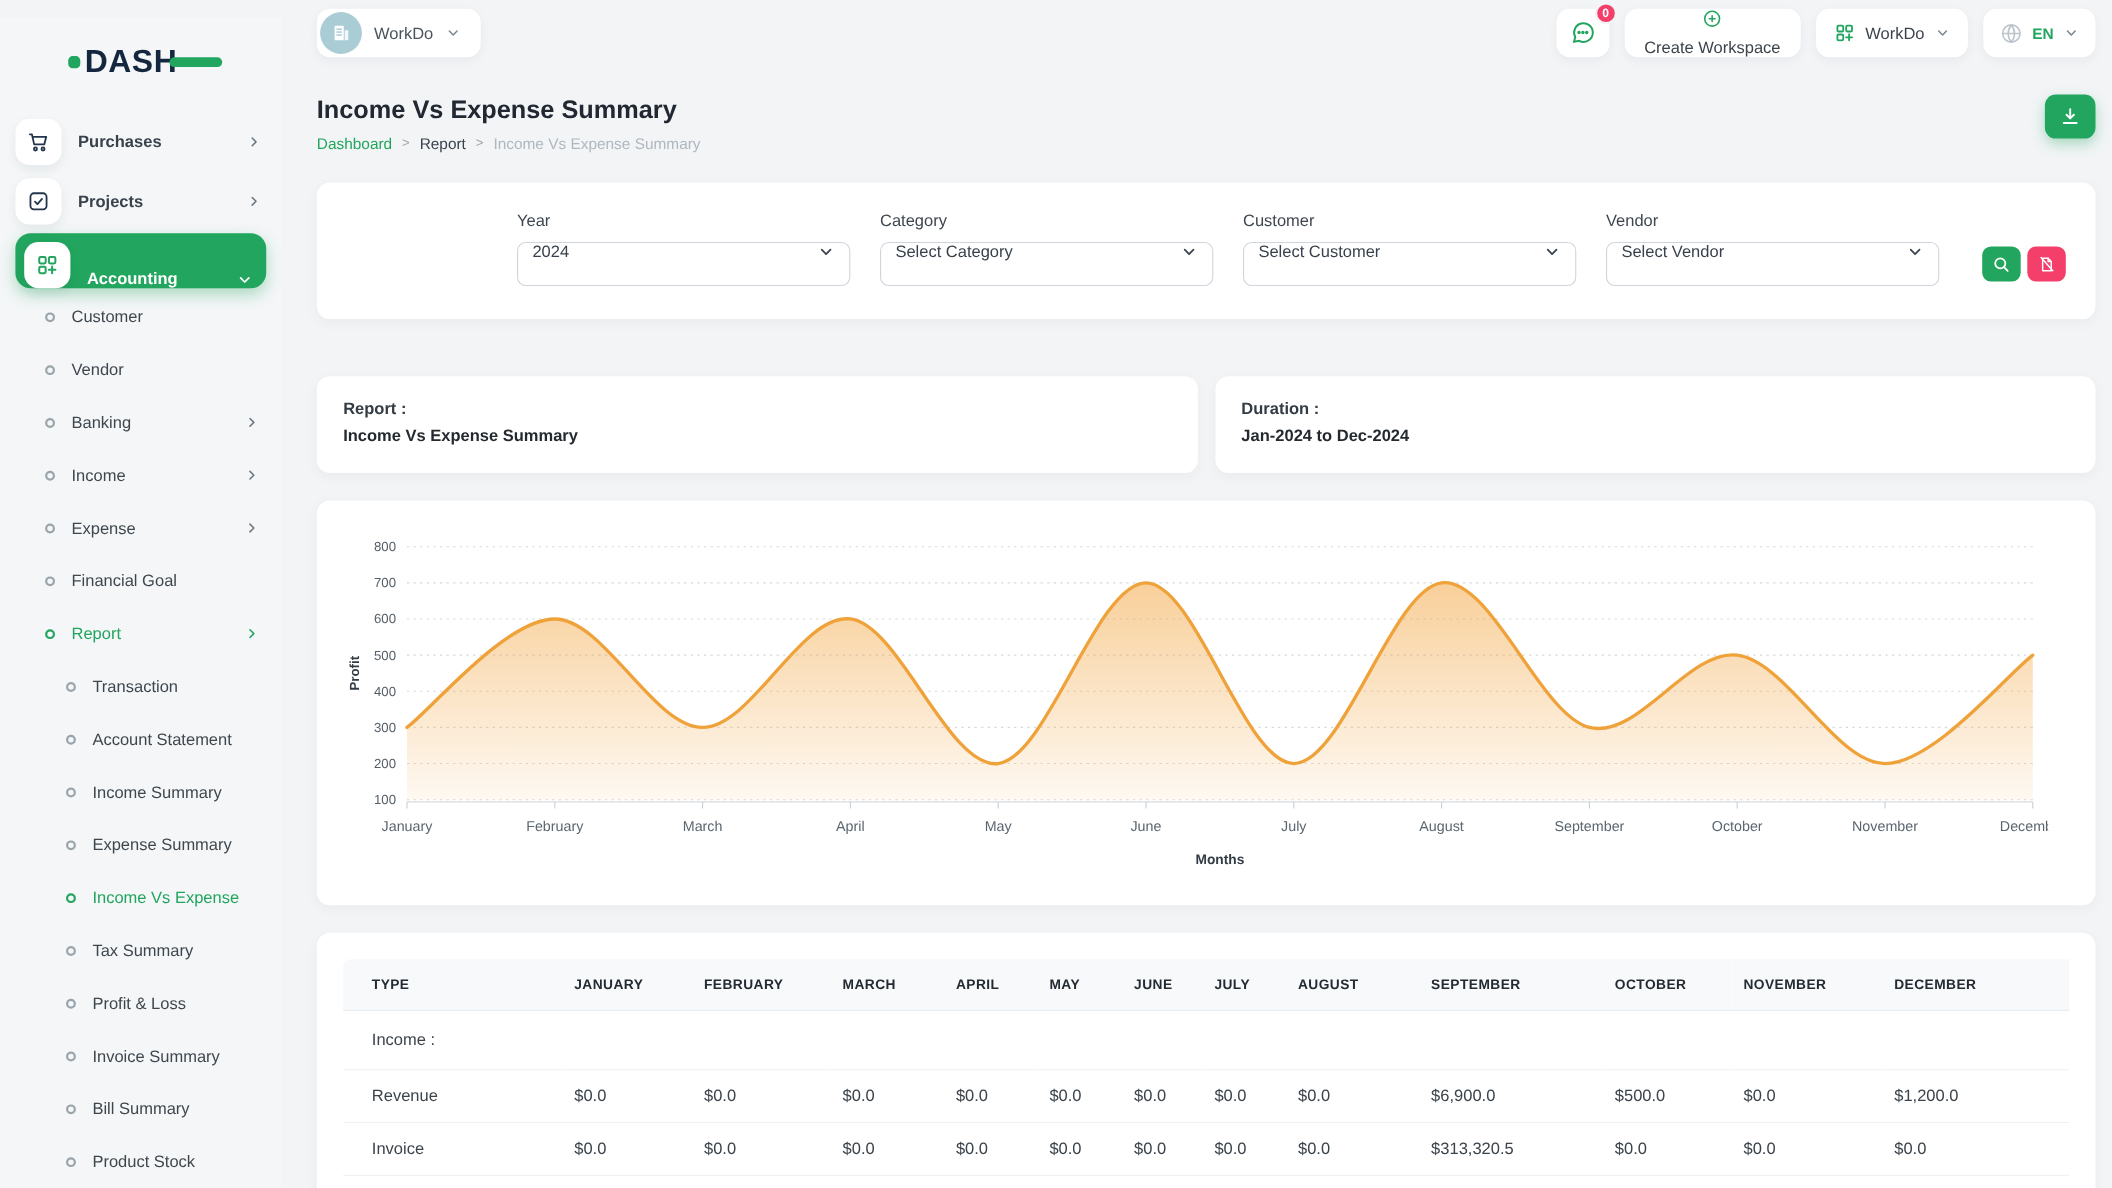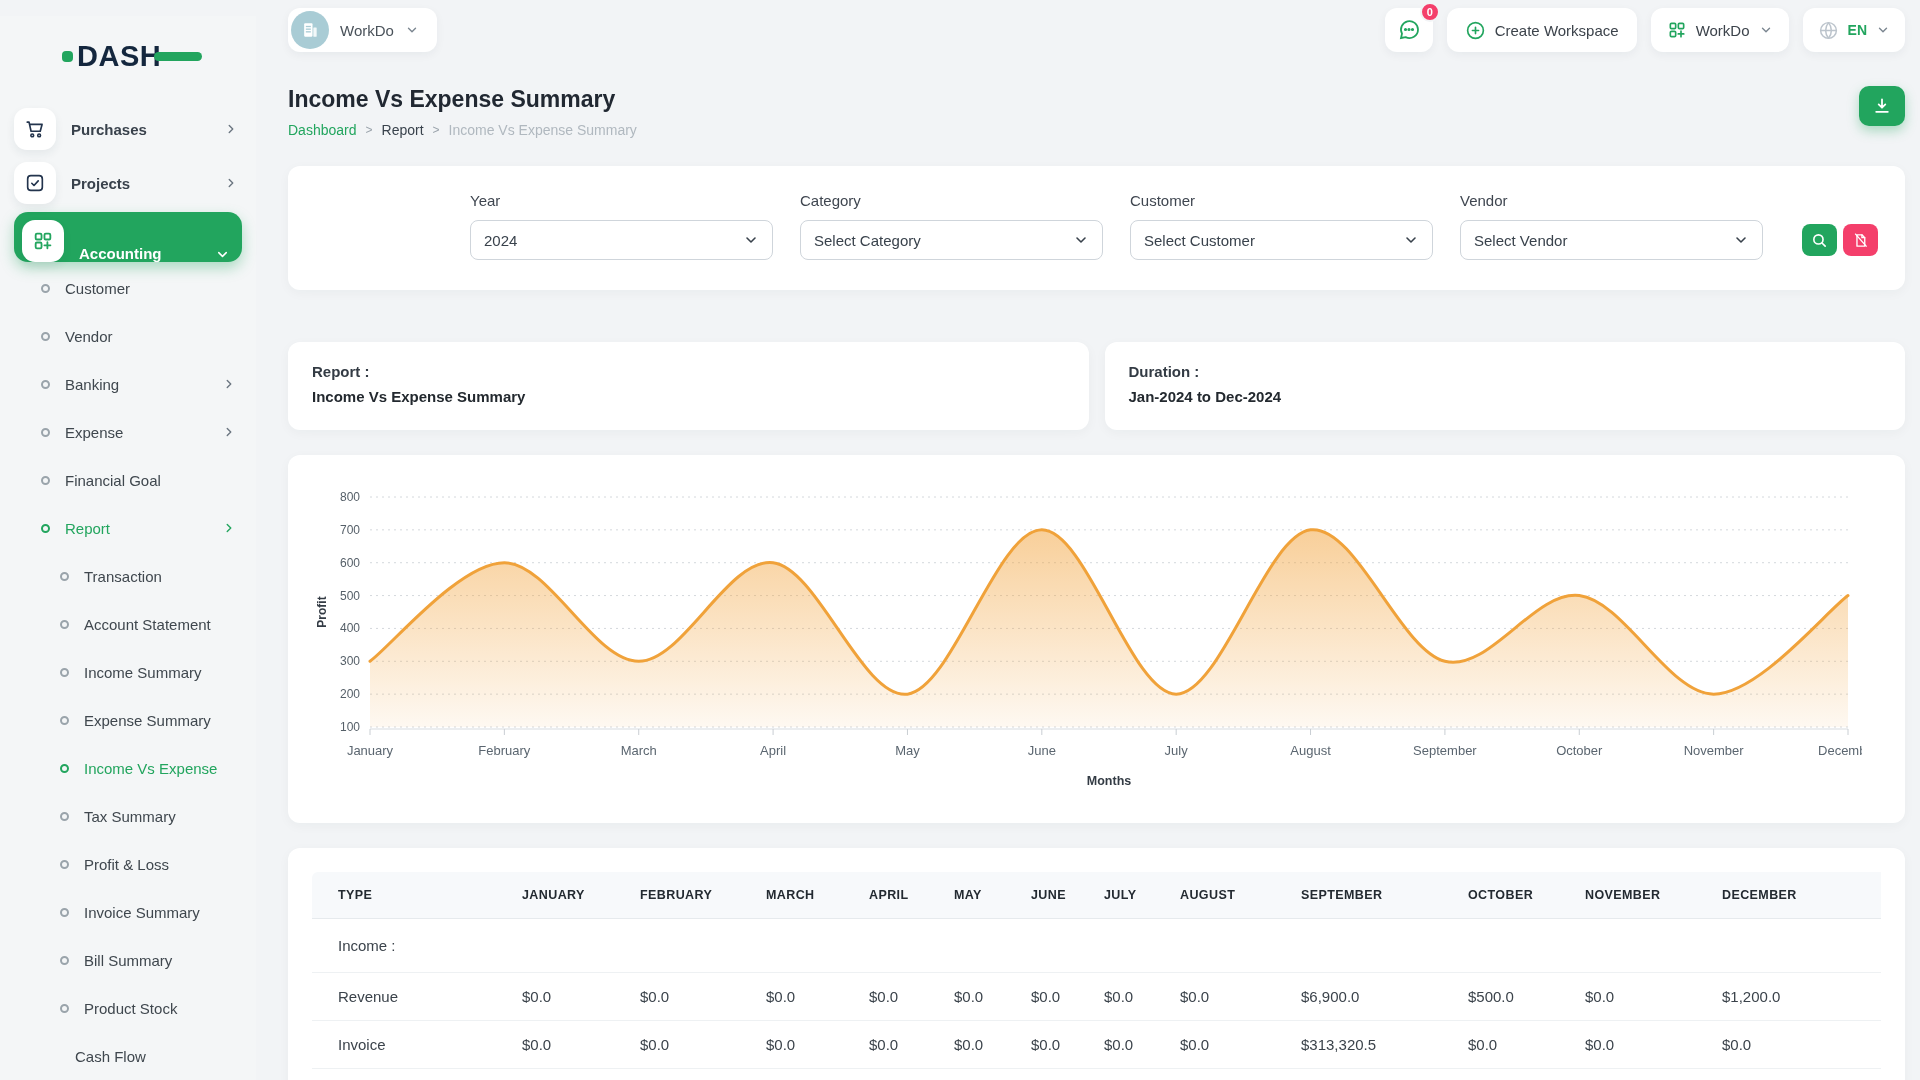--- a/index.html
+++ b/index.html
@@ -32,40 +32,40 @@
   .main { margin-left:256px; padding:0 15px 0 32px; }
 
   .topbar { display:flex; align-items:center; padding-top:8px; }
   .pill { background:#fff; border-radius:12px; height:44px; display:flex; align-items:center; box-shadow:0 3px 10px rgba(25,40,60,.05); }
   .ws-pill { padding:0 18px 0 3px; gap:11px; cursor:pointer; }
   .avatar { width:38px; height:38px; border-radius:50%; background:#a9ccd5; display:flex; align-items:center; justify-content:center; }
   .ws-pill .lbl { font-size:15px; color:#4a525a; }
   .top-right { margin-left:auto; display:flex; gap:14px; }
   .msg-pill { width:48px; justify-content:center; position:relative; cursor:pointer; }
   .badge { position:absolute; top:-6px; right:-7px; min-width:20px; height:20px; border-radius:10px; background:#f43f6b; color:#fff; font-size:11px; font-weight:700; display:flex; align-items:center; justify-content:center; border:2px solid #f2f4f6; }
-  .cw-pill { padding:0 18px; gap:9px; font-size:15px; color:#3c434b; cursor:pointer; }
+  .cw-pill { padding:0 18px; gap:9px; font-size:15px; color:#3c434b; cursor:pointer;flex-direction:column; }
   .wd-pill { padding:0 16px; gap:9px; font-size:15px; color:#3c434b; cursor:pointer; }
   .lang-pill { padding:0 15px; gap:9px; cursor:pointer; }
   .lang-pill .lang { font-size:14px; font-weight:700; color:#22a55e; }
 
   .page-head { margin-top:34px; display:flex; align-items:flex-start; }
   .page-title { font-size:23px; font-weight:700; color:#212832; }
   .breadcrumb { margin-top:9px; font-size:14px; display:flex; gap:9px; align-items:center; }
   .breadcrumb .link { color:#22a55e; cursor:pointer; }
   .breadcrumb .sep { color:#9aa3ab; font-size:12px; }
   .breadcrumb .normal { color:#39424c; }
   .breadcrumb .current { color:#b0b8bf; }
   .dl-btn { margin-left:auto; width:46px; height:40px; border:none; border-radius:10px; background:#22a55e; display:flex; align-items:center; justify-content:center; cursor:pointer; box-shadow:0 5px 12px rgba(34,165,94,.35); }
 
   .card { background:#fff; border-radius:12px; box-shadow:0 3px 12px rgba(25,40,60,.04); }
 
   .filter-card { margin-top:28px; padding:26px 26px 30px 182px; display:flex; align-items:flex-end; gap:27px; }
   .field { width:303px; }
   .field .flabel { font-size:15px; color:#3f4650; margin-bottom:11px; }
-  .select { height:40px; border:1px solid #cfd5db; border-radius:8px; display:flex; align-items:center; justify-content:space-between; padding:0 13px; font-size:15px; color:#39424c; cursor:pointer; background:#fff; }
+  .select { height:40px; border:1px solid #cfd5db; border-radius:8px; display:flex; align-items:flex-start; justify-content:space-between; padding:0 13px; font-size:15px; color:#39424c; cursor:pointer; background:#fff; }
   .filter-btns { display:flex; gap:6px; margin-left:12px; margin-bottom:4px; }
   .sq-btn { width:35px; height:32px; border:none; border-radius:8px; display:flex; align-items:center; justify-content:center; cursor:pointer; }
   .sq-btn.green { background:#22a55e; }
   .sq-btn.pink { background:#f43f6b; }
 
   .two-cards { margin-top:52px; display:flex; gap:16px; }
   .two-cards .card { flex:1; padding:21px 35px 25px 24px; }
   .sc-label { font-size:15px; font-weight:600; color:#333b44; }
   .sc-value { margin-top:8px; font-size:15px; font-weight:700; color:#23292f; }
 
@@ -138,20 +138,29 @@
         <span class="bullet"></span>
         <span class="lbl">Customer</span>
       </div>
       <div class="nav-sub lvl1">
         <span class="bullet"></span>
         <span class="lbl">Vendor</span>
       </div>
       <div class="nav-sub lvl1">
         <span class="bullet"></span>
         <span class="lbl">Banking</span>
+        <span class="chev">
+          <svg width="14" height="14" viewBox="0 0 24 24" fill="none" stroke="#6b7681" stroke-width="2.4" stroke-linecap="round" stroke-linejoin="round">
+            <path d="M9 6l6 6-6 6"></path>
+          </svg>
+        </span>
+      </div>
+      <div class="nav-sub lvl1">
+        <span class="bullet"></span>
+        <span class="lbl">Income</span>
         <span class="chev">
           <svg width="14" height="14" viewBox="0 0 24 24" fill="none" stroke="#6b7681" stroke-width="2.4" stroke-linecap="round" stroke-linejoin="round">
             <path d="M9 6l6 6-6 6"></path>
           </svg>
         </span>
       </div>
       <div class="nav-sub lvl1">
         <span class="bullet"></span>
         <span class="lbl">Expense</span>
         <span class="chev">

